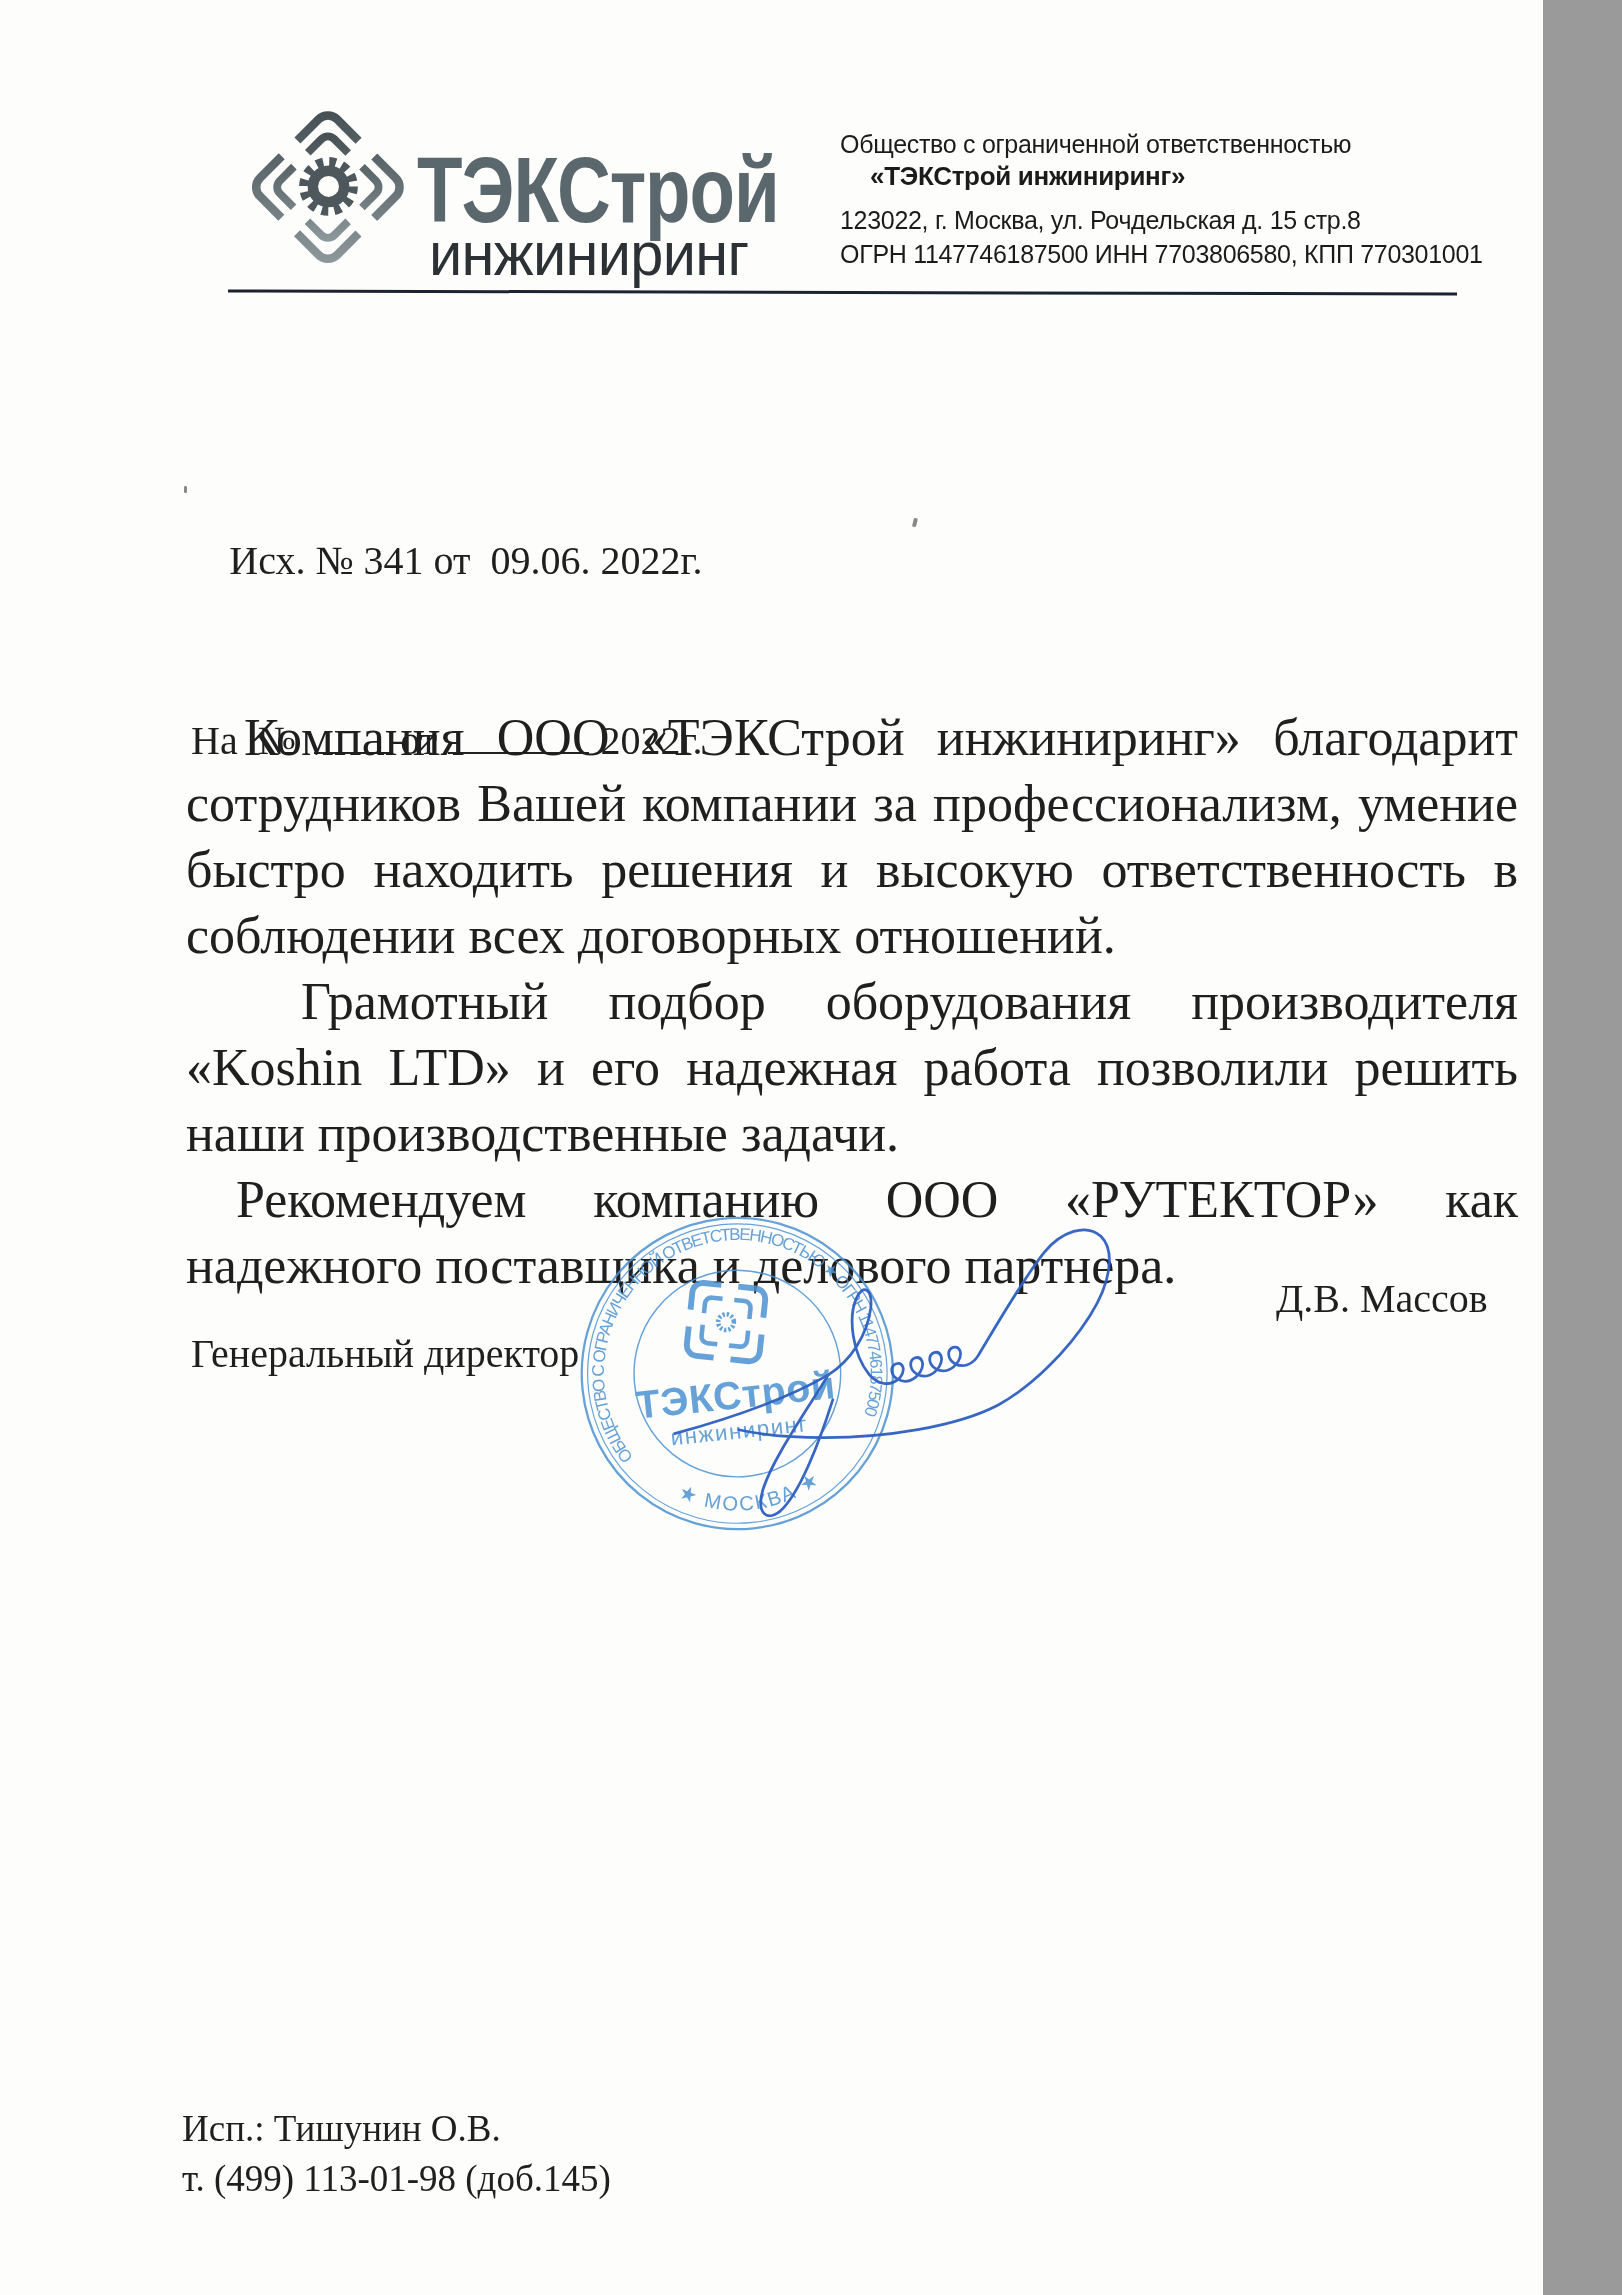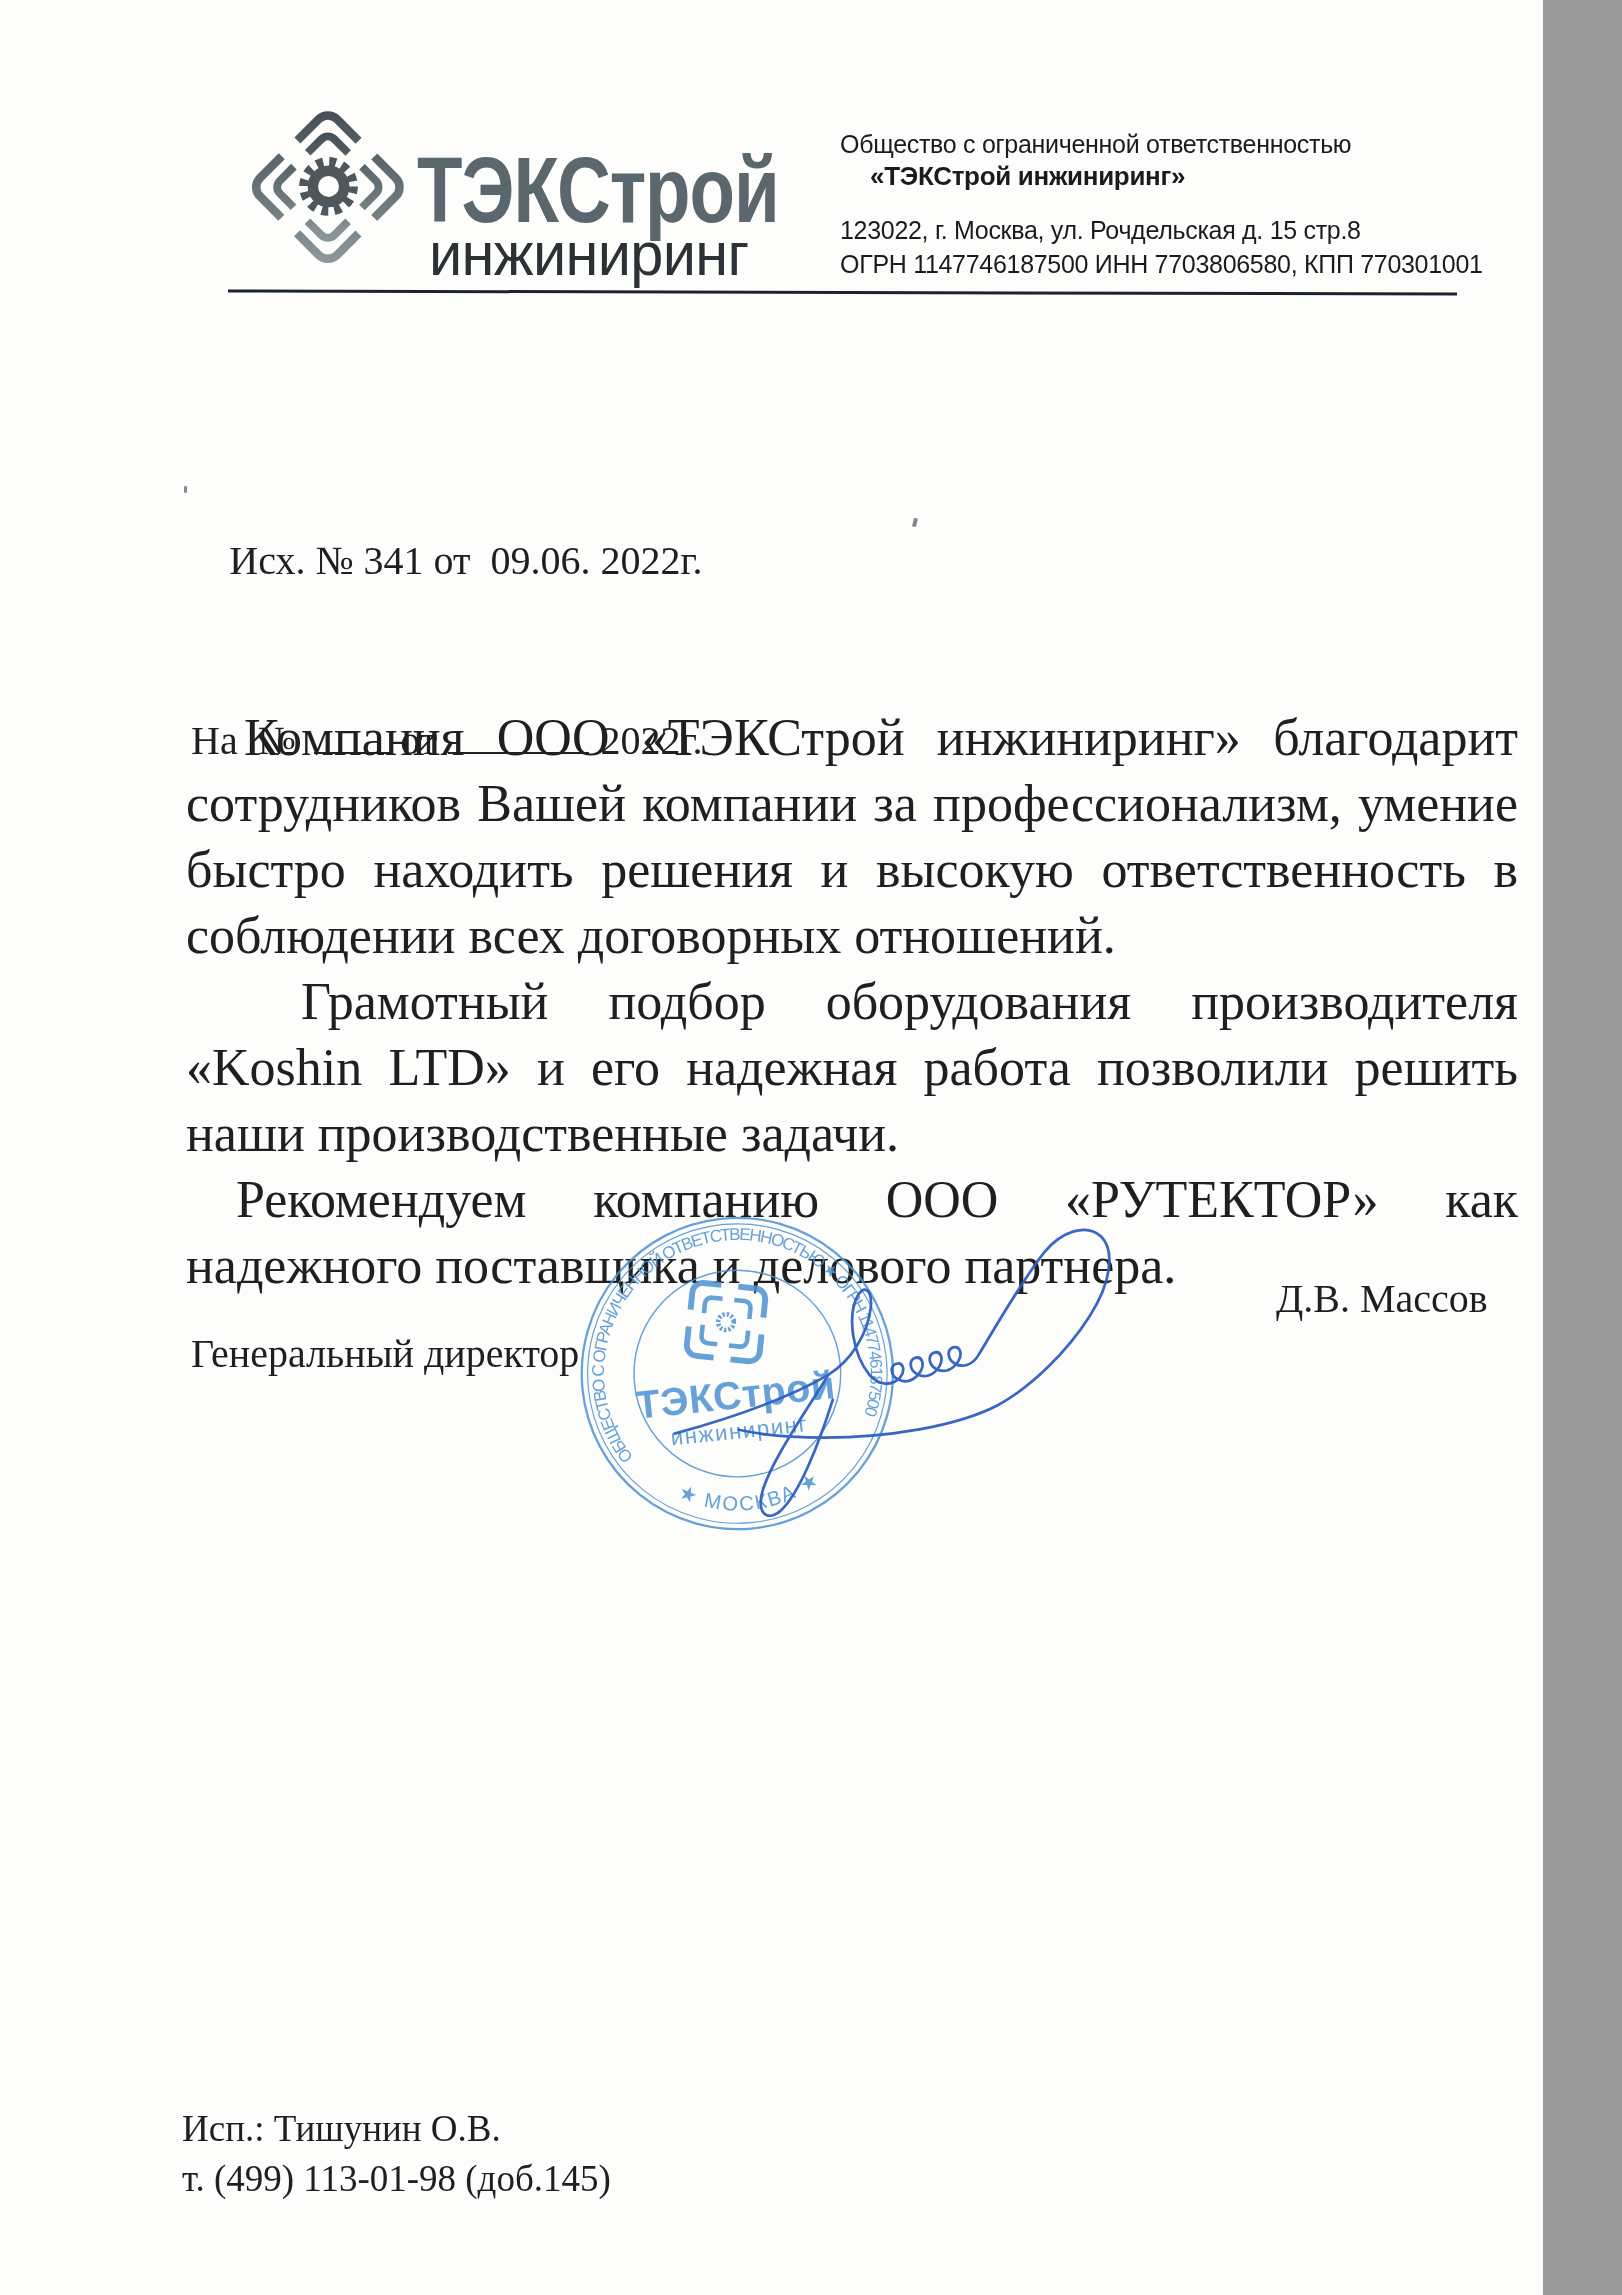--- a/index.html
+++ b/index.html
@@ -35,21 +35,21 @@
     color:#2b3134;letter-spacing:-0.7px;white-space:pre;
     transform:scaleX(.96);transform-origin:left top;
   }
   .company-details{
     position:absolute;left:840px;top:128px;width:687px;
     font-family:"Liberation Sans","DejaVu Sans",sans-serif;
     color:#1b1b1b;
   }
   .company-details p{font-size:25px;line-height:32px;letter-spacing:-0.3px;}
   .company-details .co-name{font-weight:700;font-size:26px;margin-left:30px;}
-  .company-details .co-addr{margin-top:21px;line-height:35px;}
+  .company-details .co-addr{margin-top:11px;line-height:35px;}
   .rule{
     position:absolute;left:228px;top:291px;width:1229px;height:3.3px;
     background:#1b2331;transform:rotate(.15deg);
   }
   
   .ref-block{position:absolute;left:191px;top:411px;font-size:40px;line-height:60px;white-space:pre;text-align:right;}
   .blank{display:inline-block;border-bottom:2.6px solid #222;height:38px;vertical-align:baseline;}
   .blank1{width:77px;margin:0 9.2px 0 18.3px;}
   .blank2{width:141px;margin:0 11.8px 0 10.5px;}
   .addressee{position:absolute;left:967px;top:453px;font-size:40px;line-height:55px;}

